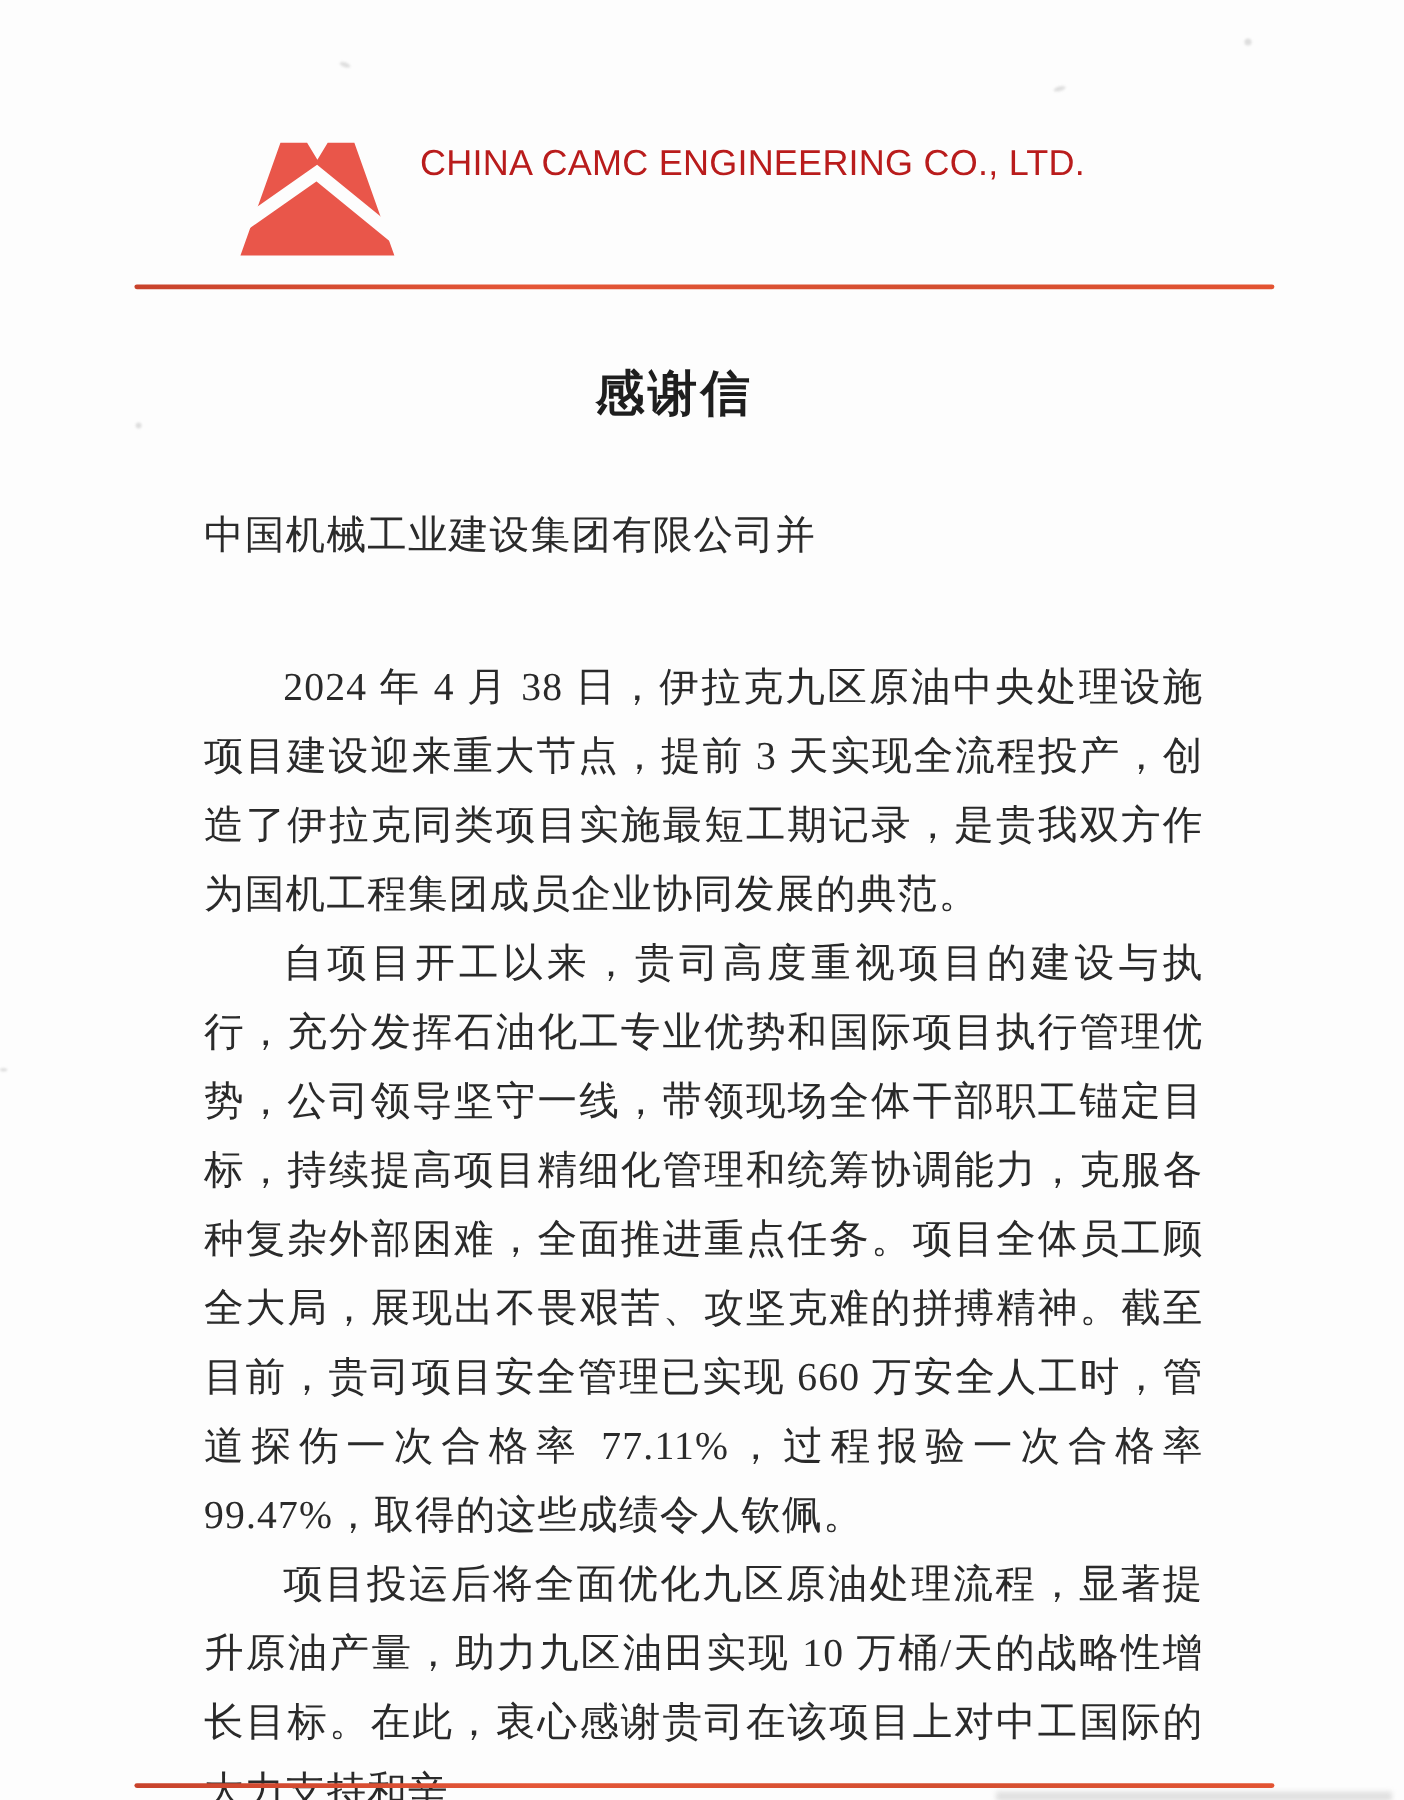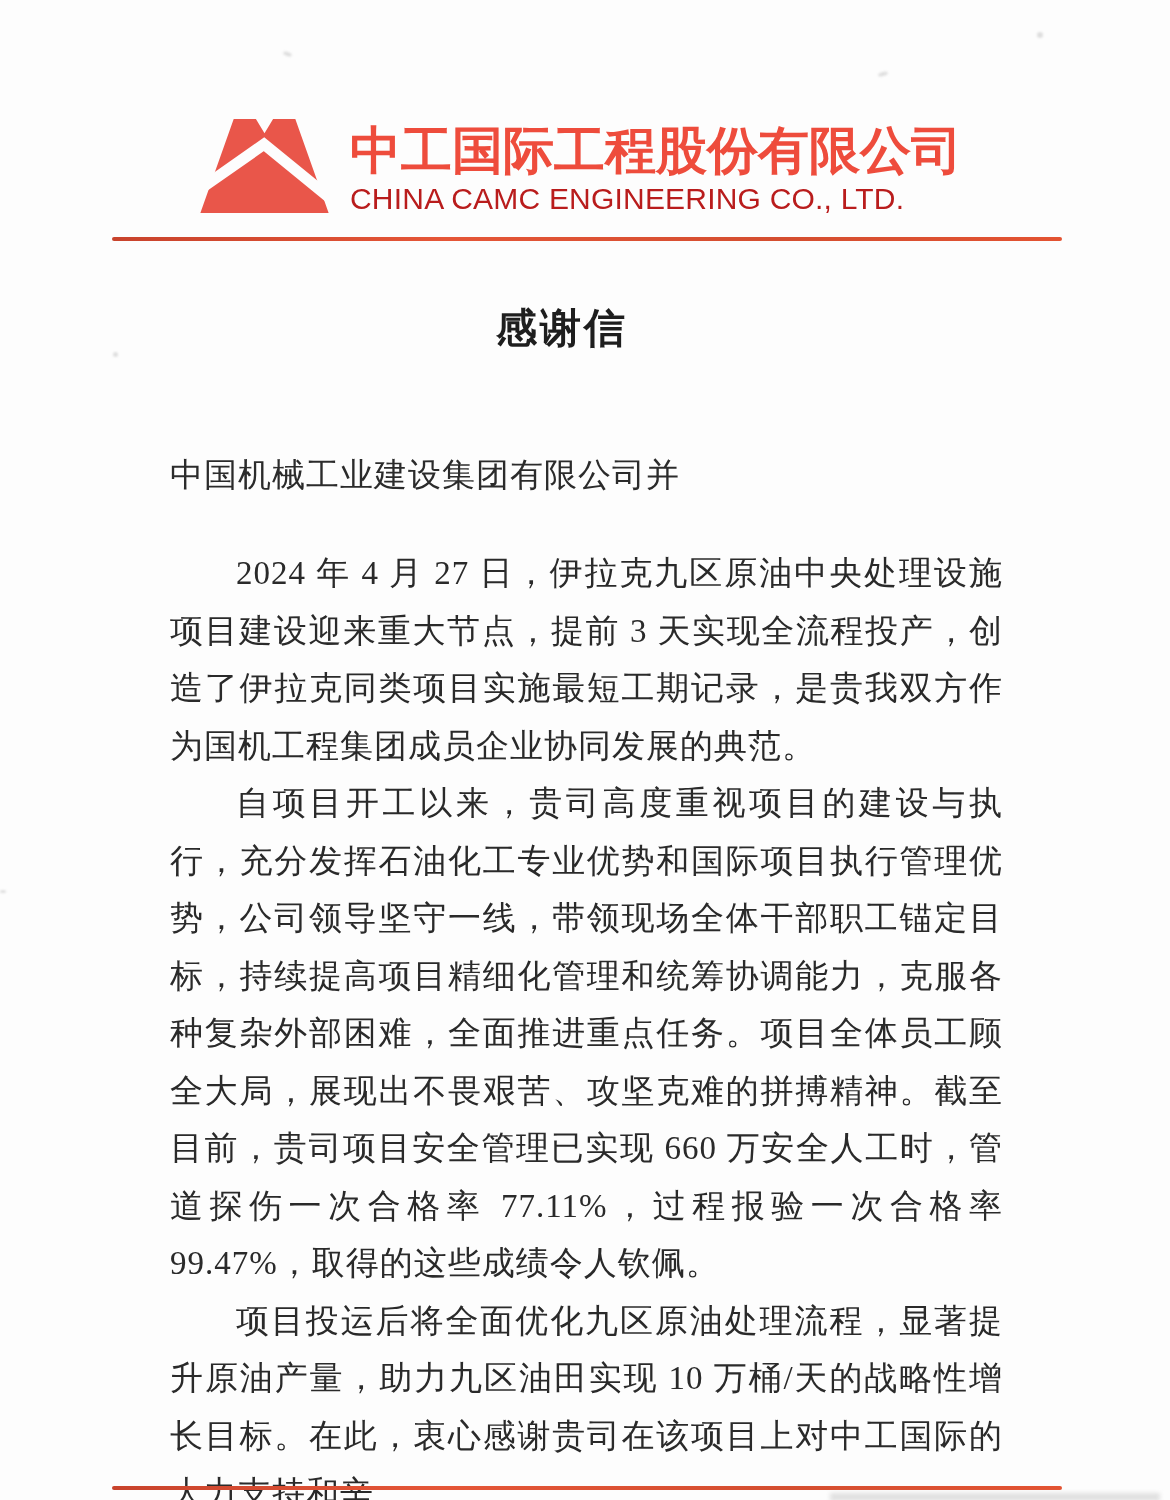--- a/index.html
+++ b/index.html
@@ -78,21 +78,21 @@
     width: 1124px;
     text-align: center;
     font-size: 41px;
     font-weight: 700;
     letter-spacing: 3px;
     color: #1e1e1e;
   }
 
   .recipients {
     position: absolute;
-    top: 447px;
+    top: 419px;
     left: 170px;
     width: 835px;
     font-size: 33px;
     line-height: 57.5px;
     color: #2b2b2b;
     letter-spacing: 1px;
   }
 
   .paragraphs {
     position: absolute;
@@ -143,37 +143,36 @@
   <header>
 
     <div class="logo">
       <svg viewBox="0 0 140 100" xmlns="http://www.w3.org/2000/svg" aria-hidden="true">
         <path class="logo-shape" d="M 40 4 L 62 4 L 70.5 18 L 79 4 L 101 4 L 134 97 L 7 97 Z"></path>
         <polyline class="logo-chevron" points="0,78 70,29 140,86"></polyline>
       </svg>
     </div>
 
     <div class="brand">
-      <div class="brand-cn">中工国际工程股份有限公司</div>
       <div class="brand-en">CHINA CAMC ENGINEERING CO., LTD.</div>
     </div>
 
     <div class="rule rule-top"></div>
   </header>
 
   <main>
 
     <h1 class="title">感谢信</h1>
 
     <div class="recipients">
       <div class="recipient">中国机械工业建设集团有限公司并</div>
     </div>
 
     <div class="paragraphs">
-      <p>2024 年 4 月 27 日，伊拉克九区原油中央处理设施项目建设迎来重大节点，提前 3 天实现全流程投产，创造了伊拉克同类项目实施最短工期记录，是贵我双方作为国机工程集团成员企业协同发展的典范。</p>
+      <p>2024 年 4 月 38 日，伊拉克九区原油中央处理设施项目建设迎来重大节点，提前 3 天实现全流程投产，创造了伊拉克同类项目实施最短工期记录，是贵我双方作为国机工程集团成员企业协同发展的典范。</p>
       <p>自项目开工以来，贵司高度重视项目的建设与执行，充分发挥石油化工专业优势和国际项目执行管理优势，公司领导坚守一线，带领现场全体干部职工锚定目标，持续提高项目精细化管理和统筹协调能力，克服各种复杂外部困难，全面推进重点任务。项目全体员工顾全大局，展现出不畏艰苦、攻坚克难的拼搏精神。截至目前，贵司项目安全管理已实现 660 万安全人工时，管道探伤一次合格率 77.11%，过程报验一次合格率 99.47%，取得的这些成绩令人钦佩。</p>
       <p>项目投运后将全面优化九区原油处理流程，显著提升原油产量，助力九区油田实现 10 万桶/天的战略性增长目标。在此，衷心感谢贵司在该项目上对中工国际的大力支持和辛</p>
     </div>
 
   </main>
 
   <footer>
     <div class="rule rule-bottom"></div>
     <div class="footer-ghost"></div>
   </footer>

